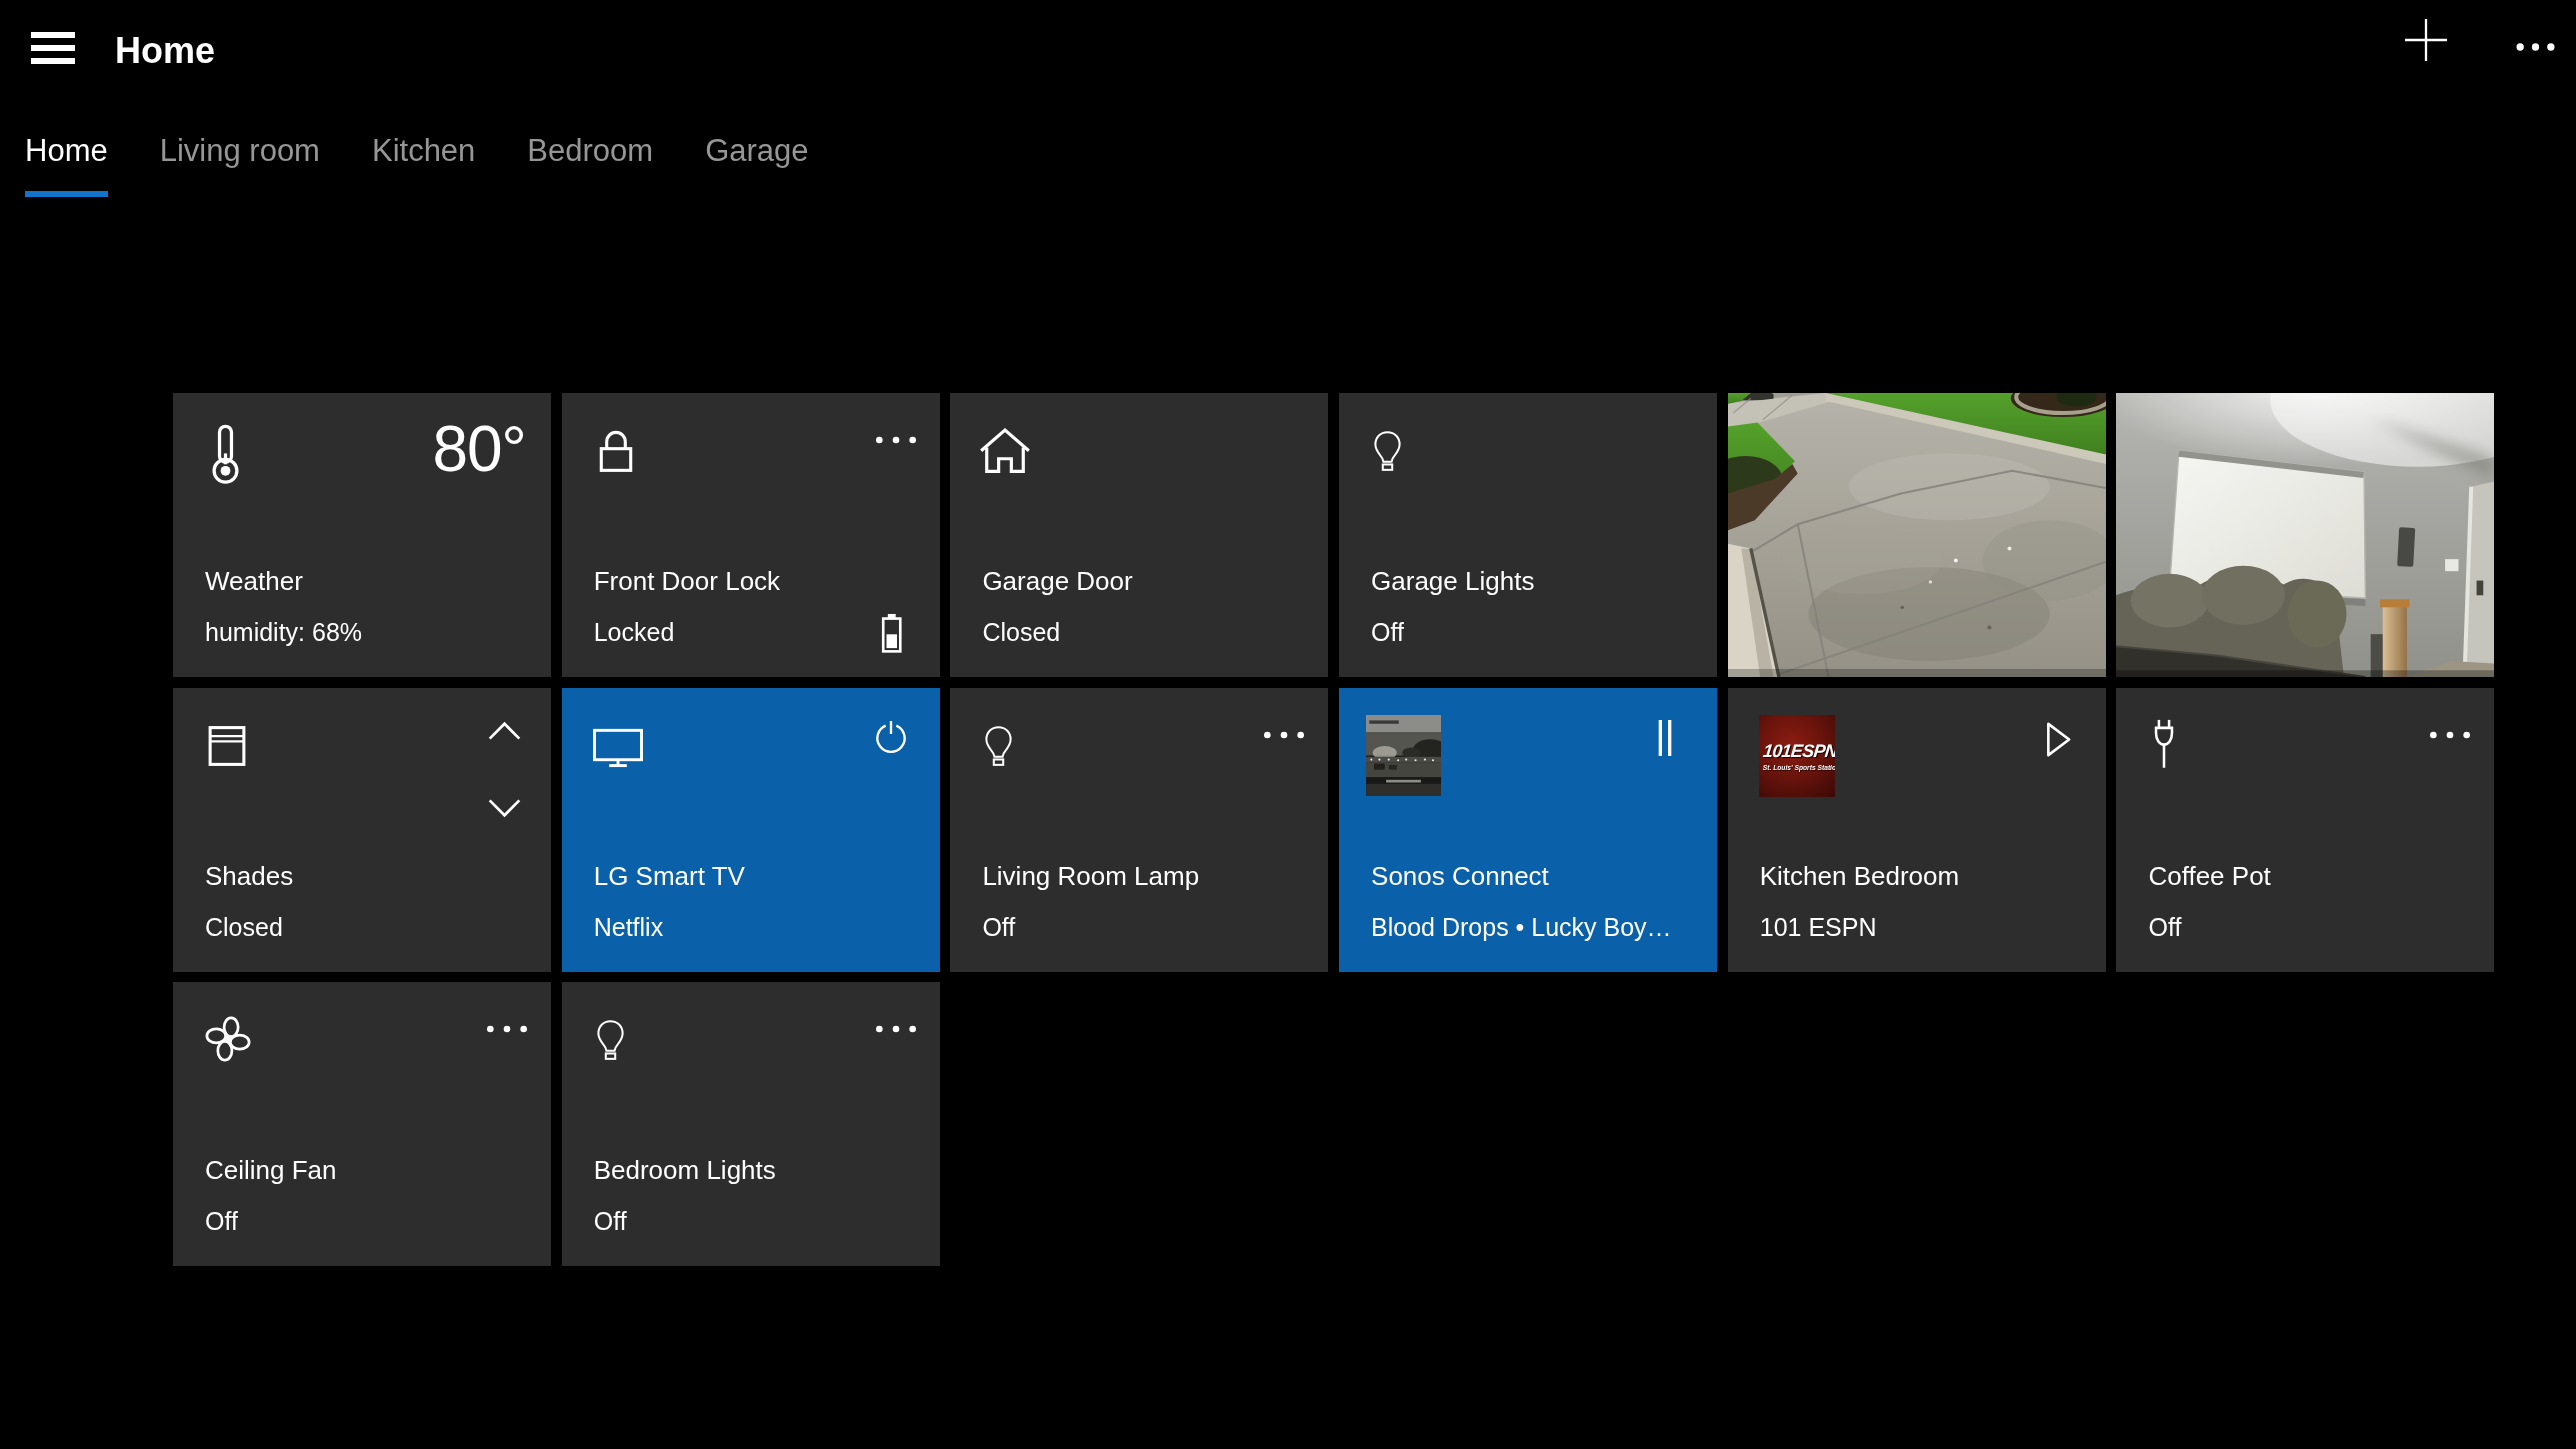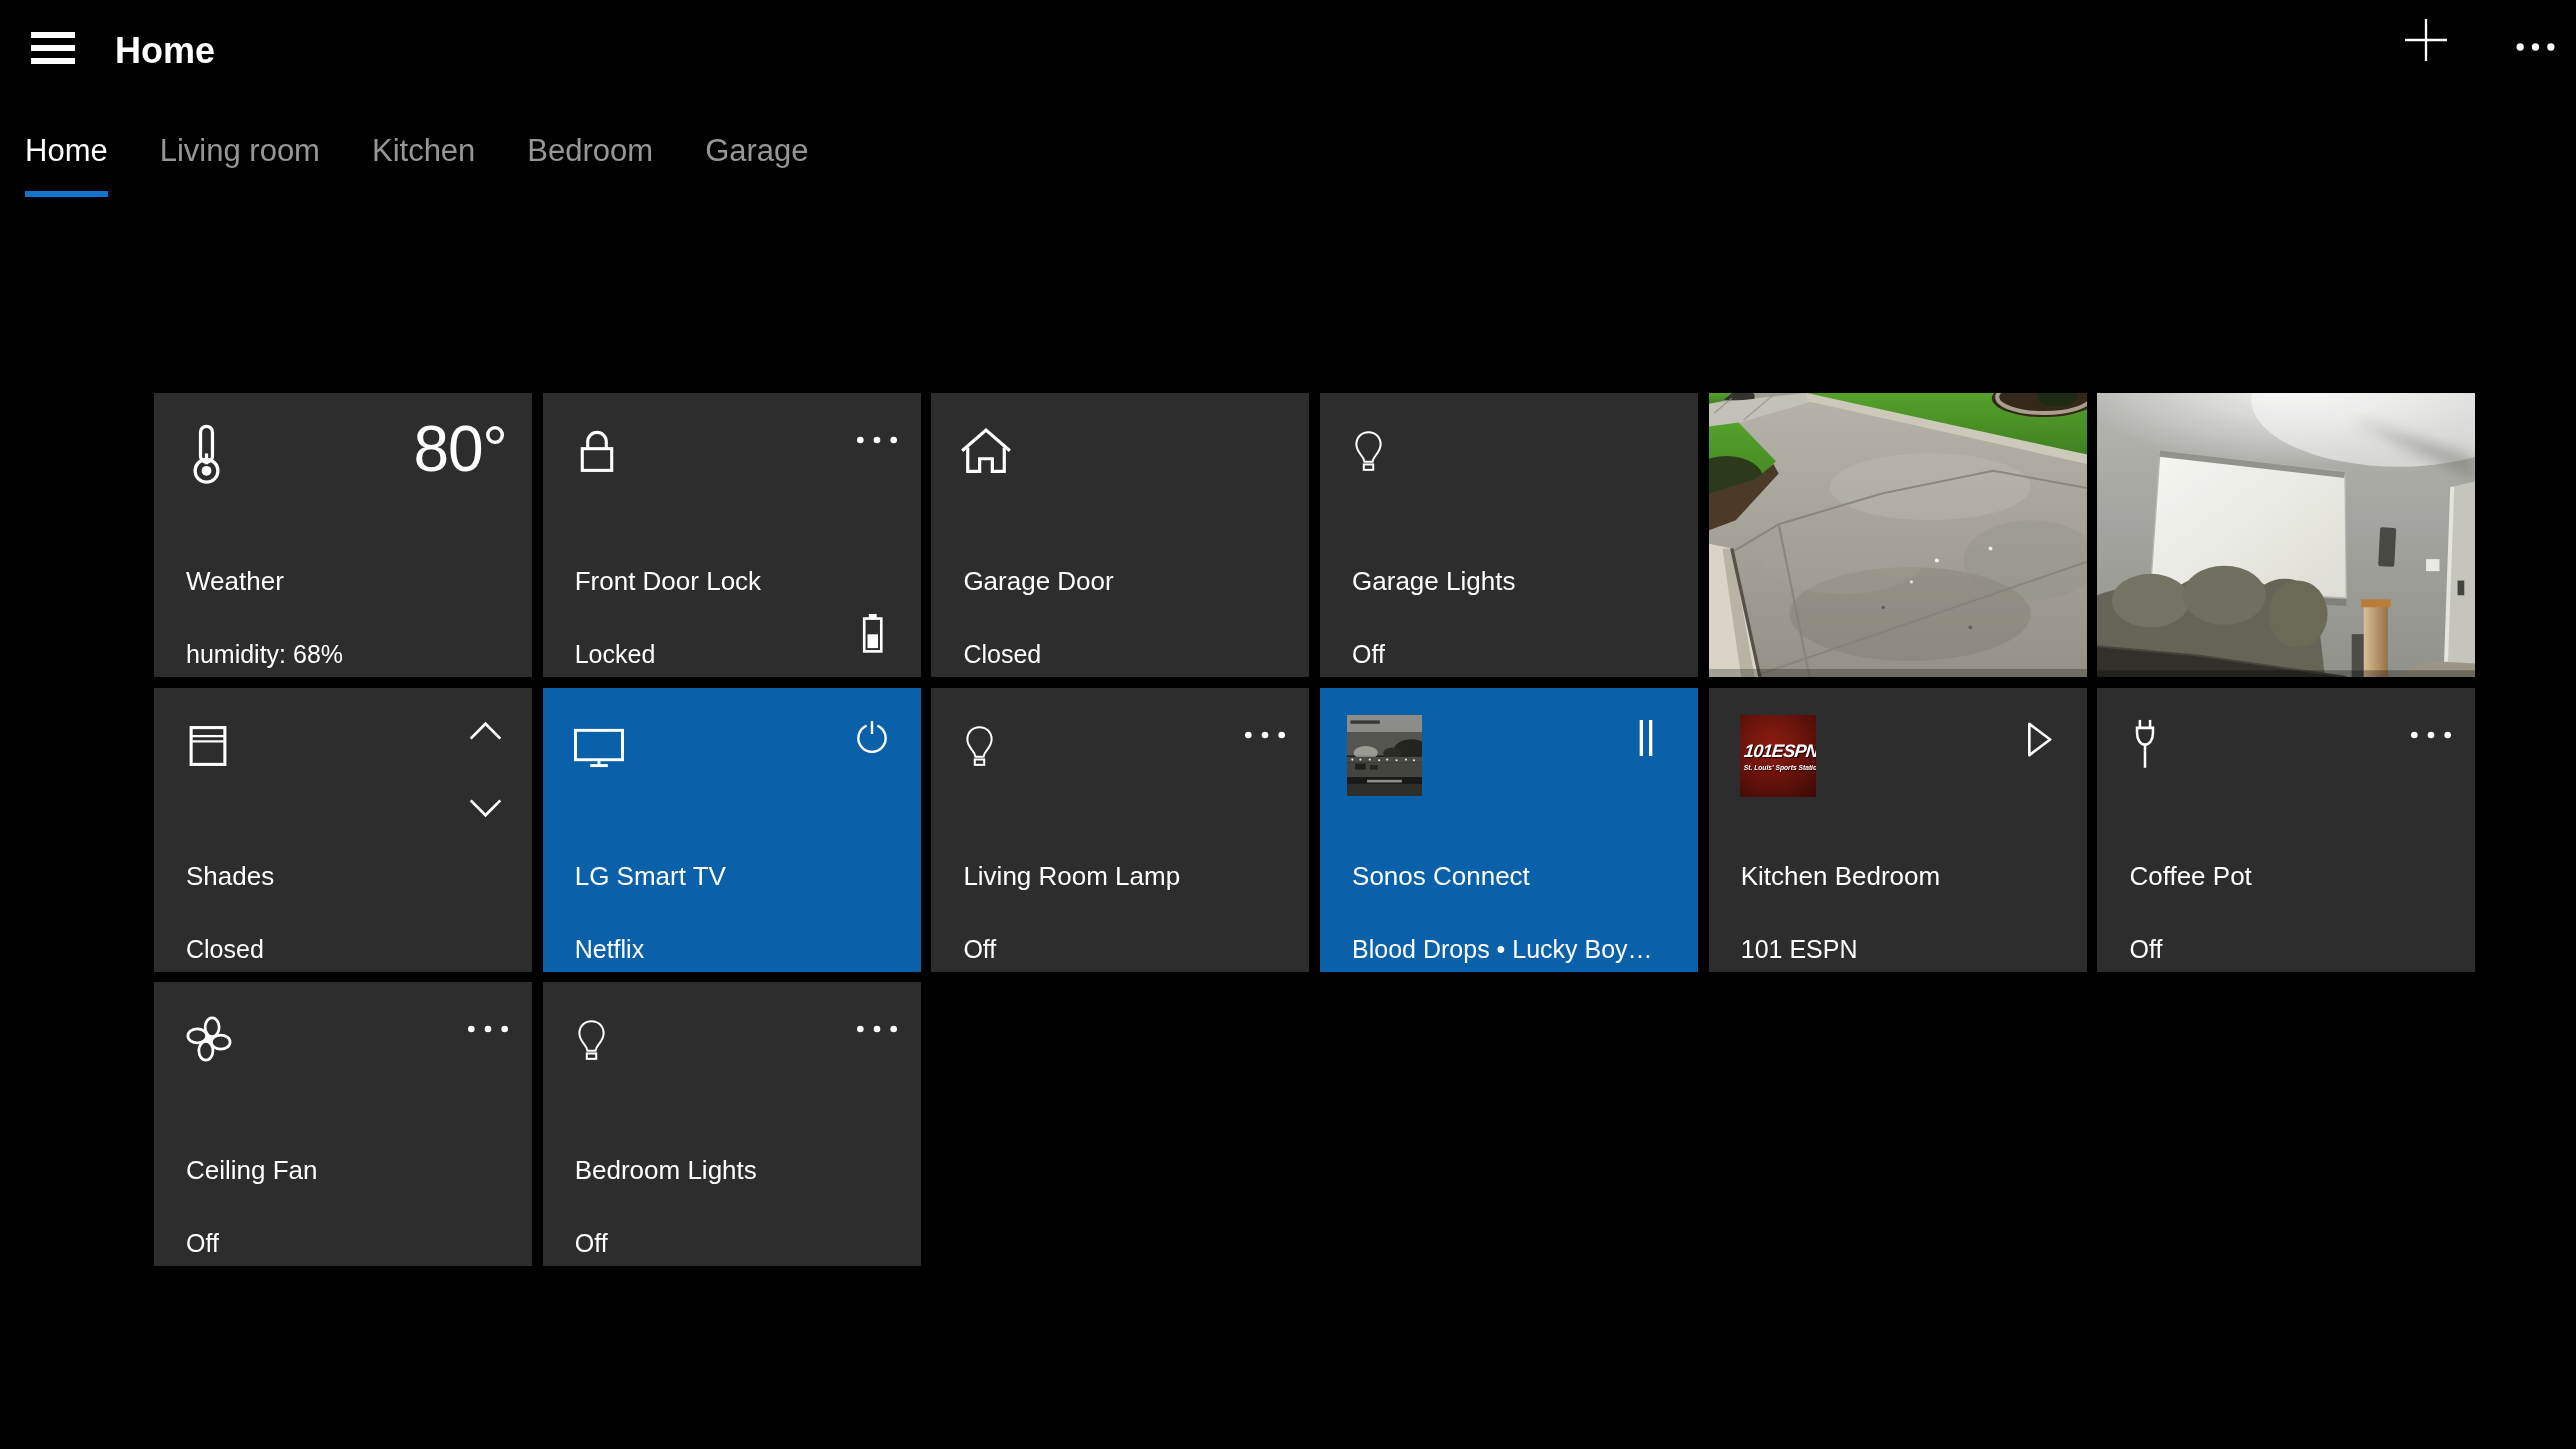--- a/index.html
+++ b/index.html
@@ -11,25 +11,25 @@
   .header{position:absolute;left:0;top:0;width:2576px;height:94px;}
   .hamburger{position:absolute;left:31px;top:32px;width:44px;height:32px;background:none;border:none;padding:0;cursor:pointer;}
   .page-title{position:absolute;left:115px;top:29.5px;font-size:36px;font-weight:700;margin:0;letter-spacing:0;}
   .add-btn{position:absolute;right:129px;top:19px;width:42px;height:42px;background:none;border:none;padding:0;cursor:pointer;}
   .more-btn{position:absolute;right:20px;top:42px;width:40px;height:9.4px;background:none;border:none;padding:0;cursor:pointer;}
   
   .tabs{position:absolute;left:25px;top:133px;display:flex;gap:52px;}
   .tab{font-size:31px;color:var(--tab-inactive);padding-bottom:21.5px;border-bottom:6.7px solid transparent;cursor:pointer;white-space:nowrap;}
   .tab.active{color:#fff;border-bottom-color:var(--accent-bright);}
   
-  .grid{position:absolute;left:143px;top:393px;display:grid;grid-template-columns:repeat(6,378px);grid-auto-rows:284px;gap:10.7px;padding-left:11px;}
+  .grid{position:absolute;left:162px;top:393px;display:grid;grid-template-columns:repeat(6,378px);grid-auto-rows:284px;gap:10.7px;padding-left:11px;}
   .tile{position:relative;background:var(--tile);overflow:hidden;cursor:pointer;}
   .tile.accent{background:var(--accent);}
   .tile .name{position:absolute;left:32px;top:173px;font-size:26px;font-weight:400;white-space:nowrap;}
-  .tile .status{position:absolute;left:32px;top:225px;font-size:25px;font-weight:400;white-space:nowrap;margin-top:22px;}
+  .tile .status{position:absolute;left:32px;top:225px;font-size:25px;font-weight:400;white-space:nowrap;}
   .t-icon{position:absolute;display:block;}
   .i-thermo{left:35px;top:29.5px;}
   .i-lock{left:29.5px;top:34px;}
   .i-house{left:28px;top:32px;}
   .i-bulb{left:31px;top:31px;}
   .i-shade{left:31px;top:35px;}
   .i-tv{left:29.5px;top:35px;}
   .i-speaker{left:31px;top:29.5px;}
   .i-plug{left:32px;top:29.5px;}
   .i-fan{left:29.5px;top:32px;}

